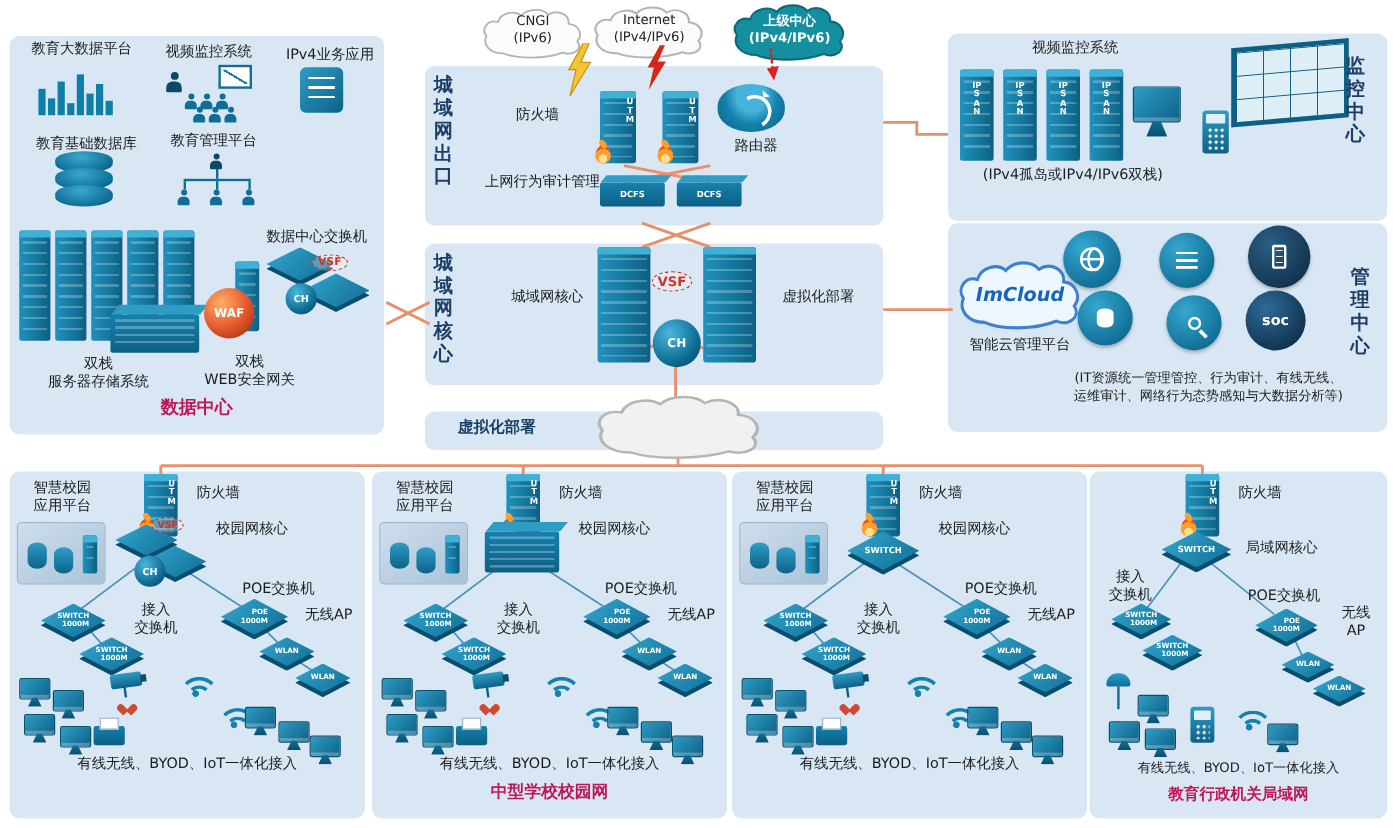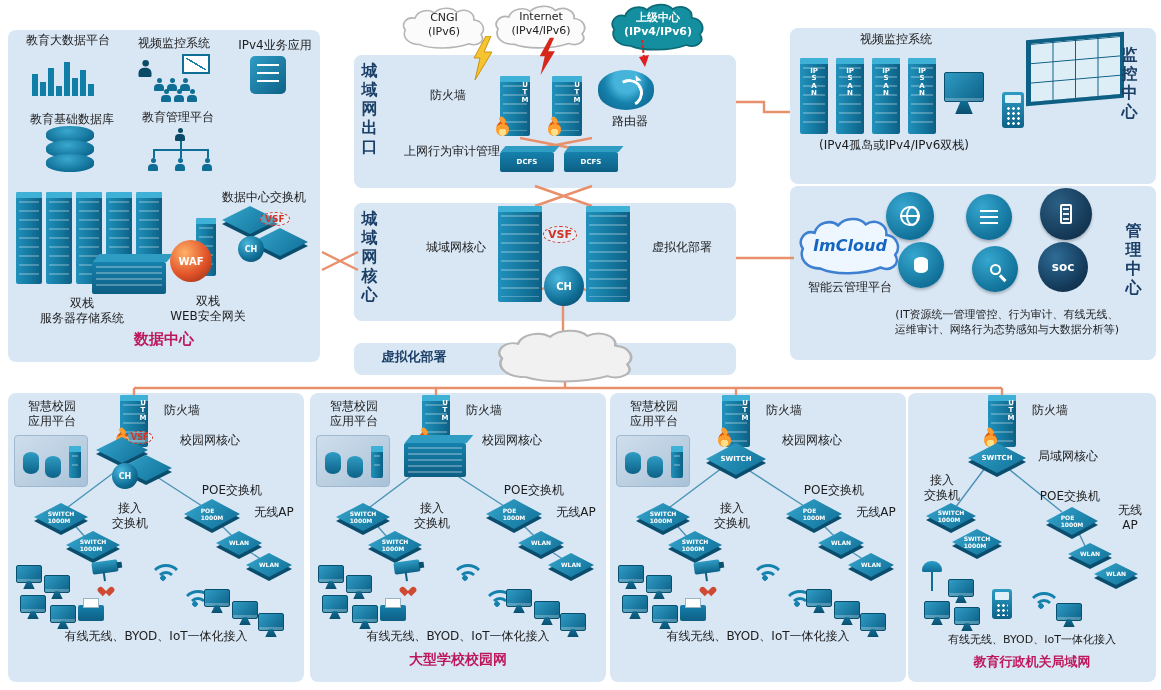--- a/index.html
+++ b/index.html
@@ -18,21 +18,21 @@
 .tower{background:linear-gradient(90deg,#2191bc 0%,#14789f 55%,#0d5f84 100%);border-radius:2px;}
 .tower::before{content:'';position:absolute;top:0;left:0;right:0;height:6px;background:#3fb0d6;border-radius:2px 2px 0 0;}
 .tower::after{content:'';position:absolute;left:3px;right:3px;top:9px;bottom:5px;background:repeating-linear-gradient(180deg,rgba(255,255,255,.25) 0 2px,transparent 2px 9px);}
 .vtxt{position:absolute;width:8px;font-size:7px;line-height:1.05;word-break:break-all;color:#fff;font-weight:bold;text-align:center;z-index:1;}
 .flame{position:absolute;width:13px;height:15px;background:radial-gradient(circle at 50% 75%,#ffe08a 0 28%,#ff9d2e 28% 62%,#e8590c 62% 100%);border-radius:50% 50% 50% 50%/62% 62% 40% 40%;z-index:2;}
 .flame::before{content:'';position:absolute;left:4px;top:-5px;width:5px;height:8px;background:#ff9d2e;border-radius:50% 50% 50% 0;transform:rotate(-40deg);}
 
 .sw{position:absolute;}
 .sw::before{content:'';position:absolute;left:0;top:4px;width:100%;height:100%;clip-path:polygon(50% 0,100% 50%,50% 100%,0 50%);background:#0a4d6d;}
 .sw::after{content:'';position:absolute;left:0;top:0;width:100%;height:100%;clip-path:polygon(50% 0,100% 50%,50% 100%,0 50%);background:linear-gradient(135deg,#35a6cd,#0f6e96);}
-.sw .txt{position:absolute;left:0;top:0;width:100%;height:100%;display:flex;align-items:center;justify-content:center;color:#fff;font-weight:bold;z-index:1;white-space:pre-line;text-align:left;font-size:6px;line-height:1.25;}
+.sw .txt{position:absolute;left:0;top:0;width:100%;height:100%;display:flex;align-items:center;justify-content:center;color:#fff;font-weight:bold;z-index:1;white-space:pre-line;text-align:right;font-size:6px;line-height:1.25;}
 
 .dcfs{position:absolute;background:linear-gradient(#1581ad,#0d5f84);border-radius:2px;color:#fff;font-size:7px;font-weight:bold;display:flex;align-items:center;justify-content:center;}
 .dcfs::before{content:'';position:absolute;left:3px;right:-3px;top:-6px;height:6px;background:#2f9cc4;transform:skewX(-40deg);}
 .chassis{position:absolute;background:linear-gradient(#1581ad,#0d5f84);border-radius:2px;}
 .chassis::before{content:'';position:absolute;left:4px;right:-4px;top:-8px;height:8px;background:#2f9cc4;transform:skewX(-40deg);}
 .chassis::after{content:'';position:absolute;left:4px;right:4px;top:4px;bottom:4px;background:repeating-linear-gradient(180deg,rgba(255,255,255,.28) 0 2px,transparent 2px 6px);}
 .router{position:absolute;background:radial-gradient(ellipse at 50% 25%,#46b4da 0 30%,#1581ad 55%,#0d5f84);border-radius:50%/46%;}
 .router::before{content:'';position:absolute;left:50%;top:50%;width:22px;height:22px;margin:-11px 0 0 -11px;border:3px solid #fff;border-radius:50%;border-left-color:transparent;border-bottom-color:transparent;transform:rotate(15deg);}
 .router::after{content:'';position:absolute;left:34px;top:7px;border:4px solid transparent;border-top-color:#fff;transform:rotate(40deg);}
 .waf{position:absolute;border-radius:50%;background:radial-gradient(circle at 35% 30%,#ffb066,#e2542a 55%,#8f2a12);color:#fff;font-weight:bold;display:flex;align-items:center;justify-content:center;}
@@ -381,21 +381,21 @@
 <div class="pc it" style="left:346px;top:575px;width:26px;height:24px"></div>
 <div class="pc it" style="left:322px;top:595px;width:26px;height:24px"></div>
 <div class="pc it" style="left:352px;top:605px;width:26px;height:24px"></div>
 <div class="printer it" style="left:380px;top:605px;width:26px;height:16px"></div>
 <div class="cam it" style="left:394px;top:561px;width:26px;height:12px"></div>
 <div class="heart it" style="left:402px;top:583px"></div>
 <div class="pc it" style="left:506px;top:589px;width:26px;height:24px"></div>
 <div class="pc it" style="left:534px;top:601px;width:26px;height:24px"></div>
 <div class="pc it" style="left:560px;top:613px;width:26px;height:24px"></div>
 <div class="it lbl" style="left:338px;top:629px;width:240px">有线无线、BYOD、IoT一体化接入</div>
-<div class="it title-h" style="left:310px;top:651px;width:296px">大型学校校园网</div>
+<div class="it title-h" style="left:310px;top:651px;width:296px">中型学校校园网</div>
 
 <div class="it lbl" style="left:618px;top:399px;width:72px">智慧校园
 应用平台</div>
 <div class="plat it" style="left:616px;top:435px;width:74px;height:52px">
  <span class="mini-cyl" style="left:8px;top:16px;width:16px;height:22px"></span>
  <span class="mini-cyl" style="left:30px;top:20px;width:16px;height:22px"></span>
  <span class="tower" style="position:absolute;left:54px;top:10px;width:12px;height:32px"></span>
 </div>
 <div class="it tower" style="left:722px;top:395px;width:28px;height:52px">
  <span class="vtxt" style="right:1px;top:5px">UTM</span>

